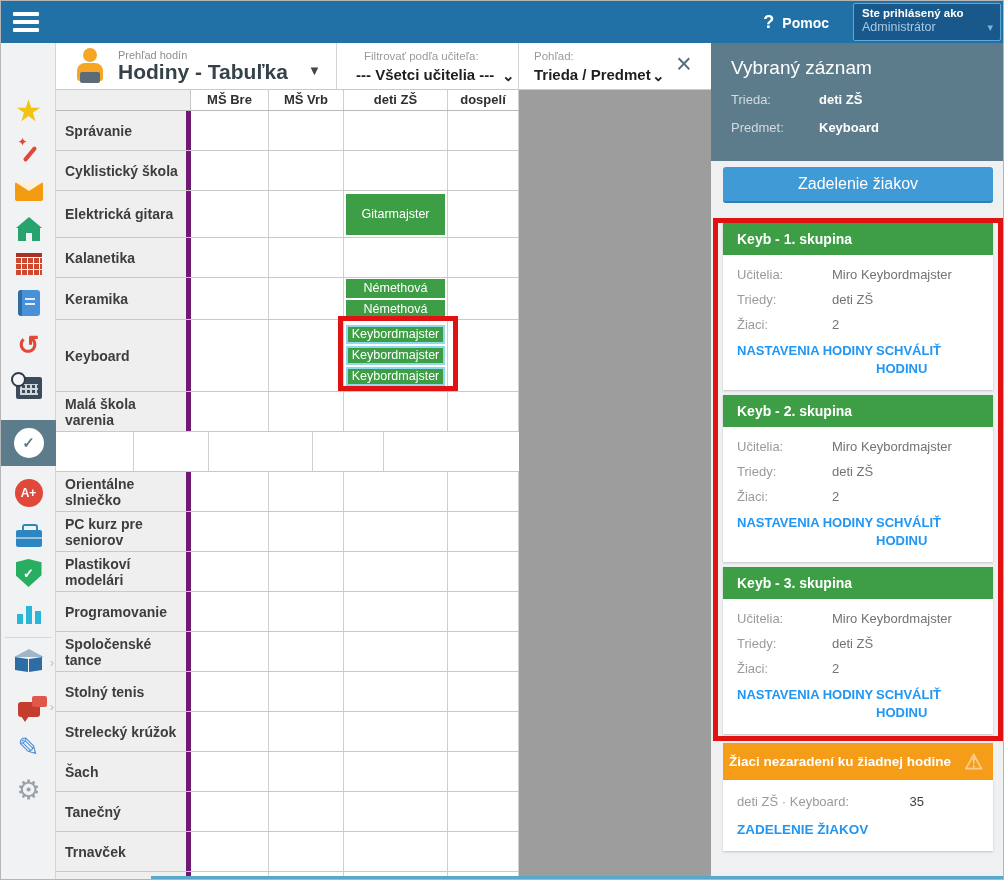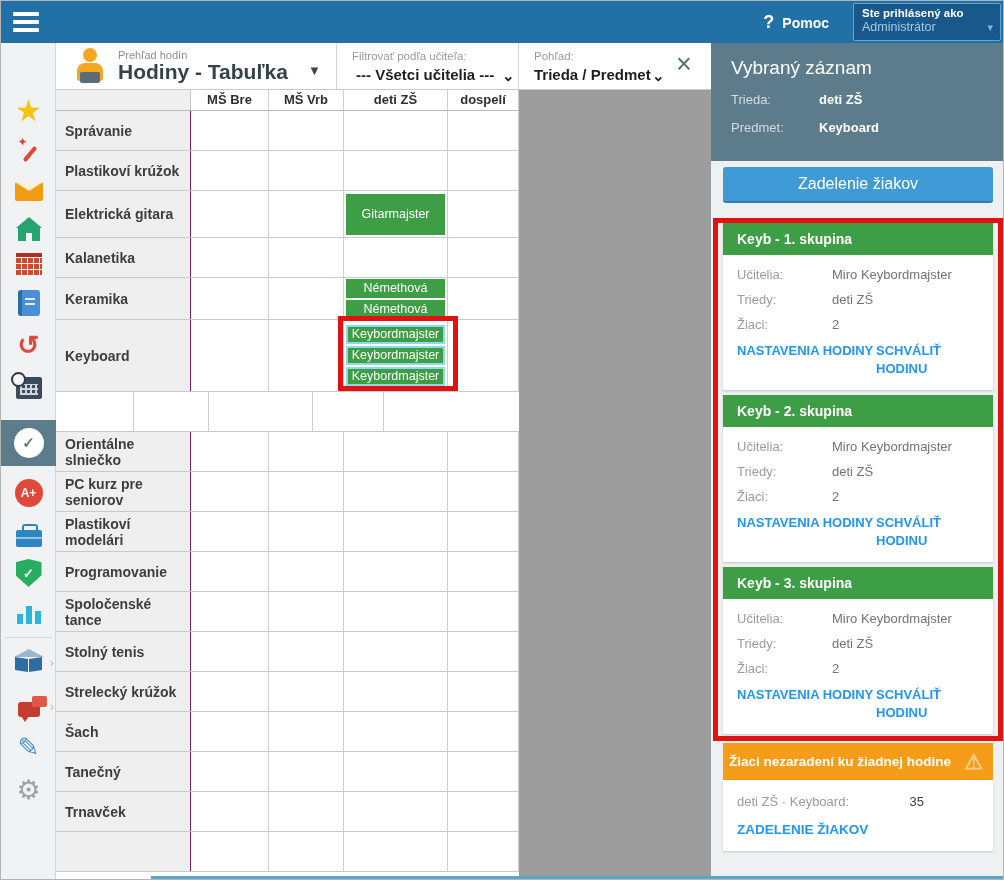--- a/index.html
+++ b/index.html
@@ -77,21 +77,21 @@
   .dd-chev{position:absolute;top:24px;font-size:15px;font-weight:bold;color:#222;cursor:pointer;}
   .h-close{position:absolute;left:620px;top:6px;font-size:27px;color:#546e7a;cursor:pointer;}
 
   
   .backdrop{position:absolute;left:55px;top:89px;width:655px;height:791px;background:#9d9d9d;}
   .tablewrap{position:absolute;left:55px;top:89px;width:463px;height:791px;background:#fff;overflow:hidden;}
   .t-header{display:flex;height:21px;border-bottom:1px solid #b9b9b9;background:#fff;}
   .t-corner{width:135px;background:#efefef;border-right:1px solid #c6c6c6;}
   .th{font-size:13px;font-weight:bold;color:#2f2f2f;text-align:center;line-height:20px;border-right:1px solid #cfcfcf;background:#fff;}
   .t-row{display:flex;border-bottom:1px solid #c9c9c9;}
-  .t-label{width:135px;background:#efefef;border-right:1px solid #701a75;font-size:14px;font-weight:bold;color:#3d3d3d;display:flex;align-items:center;padding-left:9px;}
+  .t-label{width:135px;background:#efefef;border-right:5px solid #701a75;font-size:14px;font-weight:bold;color:#3d3d3d;display:flex;align-items:center;padding-left:9px;}
   .t-cell{border-right:1px solid #cfcfcf;background:#fff;display:flex;flex-direction:column;justify-content:center;cursor:pointer;}
   .lesson-chip{background:var(--green);color:#fff;font-size:12.5px;text-align:center;margin:1px 2px;height:19px;line-height:19px;cursor:pointer;}
   .lesson-chip.tall{height:41px;line-height:41px;}
   .lesson-chip.sel{border:2px solid #8ed9ec;line-height:15px;}
 
   
   .panel{position:absolute;left:710px;top:42px;width:294px;height:838px;background:#eef0f2;}
   .panel-head{height:118px;background:var(--slate);padding:14px 20px;}
   .panel-title{color:#fff;font-size:19px;}
   .ph-row{display:flex;margin-top:13px;font-size:13px;}
@@ -211,21 +211,21 @@
   <div class="headerbar">
     <div class="avatar">
         <i class="head"></i>
         <i class="body"></i>
         <i class="laptop"></i>
       </div>
     <div class="h-sub">Prehľad hodín</div>
     <div class="h-title">Hodiny - Tabuľka</div>
     <div class="h-caret">▼</div>
     <div class="h-div" style="left:280px"></div>
-    <span class="dd-label" style="left:296px">Filtrovať podľa učiteľa:</span>
+    <span class="dd-label" style="left:308px">Filtrovať podľa učiteľa:</span>
     <span class="dd-value" style="left:300px">--- Všetci učitelia ---</span>
     <span class="dd-chev" style="left:446px">⌄</span>
     <div class="h-div" style="left:462px"></div>
     <span class="dd-label" style="left:478px">Pohľad:</span>
     <span class="dd-value" style="left:478px">Trieda / Predmet</span>
     <span class="dd-chev" style="left:596px">⌄</span>
     <div class="h-close">×</div>
   </div>
 
   <div class="backdrop"></div>
@@ -239,21 +239,21 @@
       </div>
     <div id="t-body">
         <div class="t-row" style="height: 40px;">
           <div class="t-label">Správanie</div>
           <div class="t-cell" style="width: 78px;"></div>
           <div class="t-cell" style="width: 75px;"></div>
           <div class="t-cell" style="width: 104px;"></div>
           <div class="t-cell" style="width: 71px;"></div>
         </div>
         <div class="t-row" style="height: 40px;">
-          <div class="t-label">Plastikoví krúžok</div>
+          <div class="t-label">Cyklistický škola</div>
           <div class="t-cell" style="width: 78px;"></div>
           <div class="t-cell" style="width: 75px;"></div>
           <div class="t-cell" style="width: 104px;"></div>
           <div class="t-cell" style="width: 71px;"></div>
         </div>
         <div class="t-row" style="height: 47px;">
           <div class="t-label">Elektrická gitara</div>
           <div class="t-cell" style="width: 78px;"></div>
           <div class="t-cell" style="width: 75px;"></div>
           <div class="t-cell" style="width: 104px;">
@@ -280,20 +280,27 @@
         </div>
         <div class="t-row" style="height: 72px;">
           <div class="t-label">Keyboard</div>
           <div class="t-cell" style="width: 78px;"></div>
           <div class="t-cell" style="width: 75px;"></div>
           <div class="t-cell" style="width: 104px;">
             <div class="lesson-chip sel">Keybordmajster</div>
             <div class="lesson-chip sel">Keybordmajster</div>
             <div class="lesson-chip sel">Keybordmajster</div>
           </div>
+          <div class="t-cell" style="width: 71px;"></div>
+        </div>
+        <div class="t-row" style="height: 40px;">
+          <div class="t-label">Malá škola varenia</div>
+          <div class="t-cell" style="width: 78px;"></div>
+          <div class="t-cell" style="width: 75px;"></div>
+          <div class="t-cell" style="width: 104px;"></div>
           <div class="t-cell" style="width: 71px;"></div>
         </div>
         <div class="t-row" style="height: 40px;">
           <div class="t-cell" style="width: 78px;"></div>
           <div class="t-cell" style="width: 75px;"></div>
           <div class="t-cell" style="width: 104px;"></div>
           <div class="t-cell" style="width: 71px;"></div>
         </div>
         <div class="t-row" style="height: 40px;">
           <div class="t-label">Orientálne slniečko</div>

